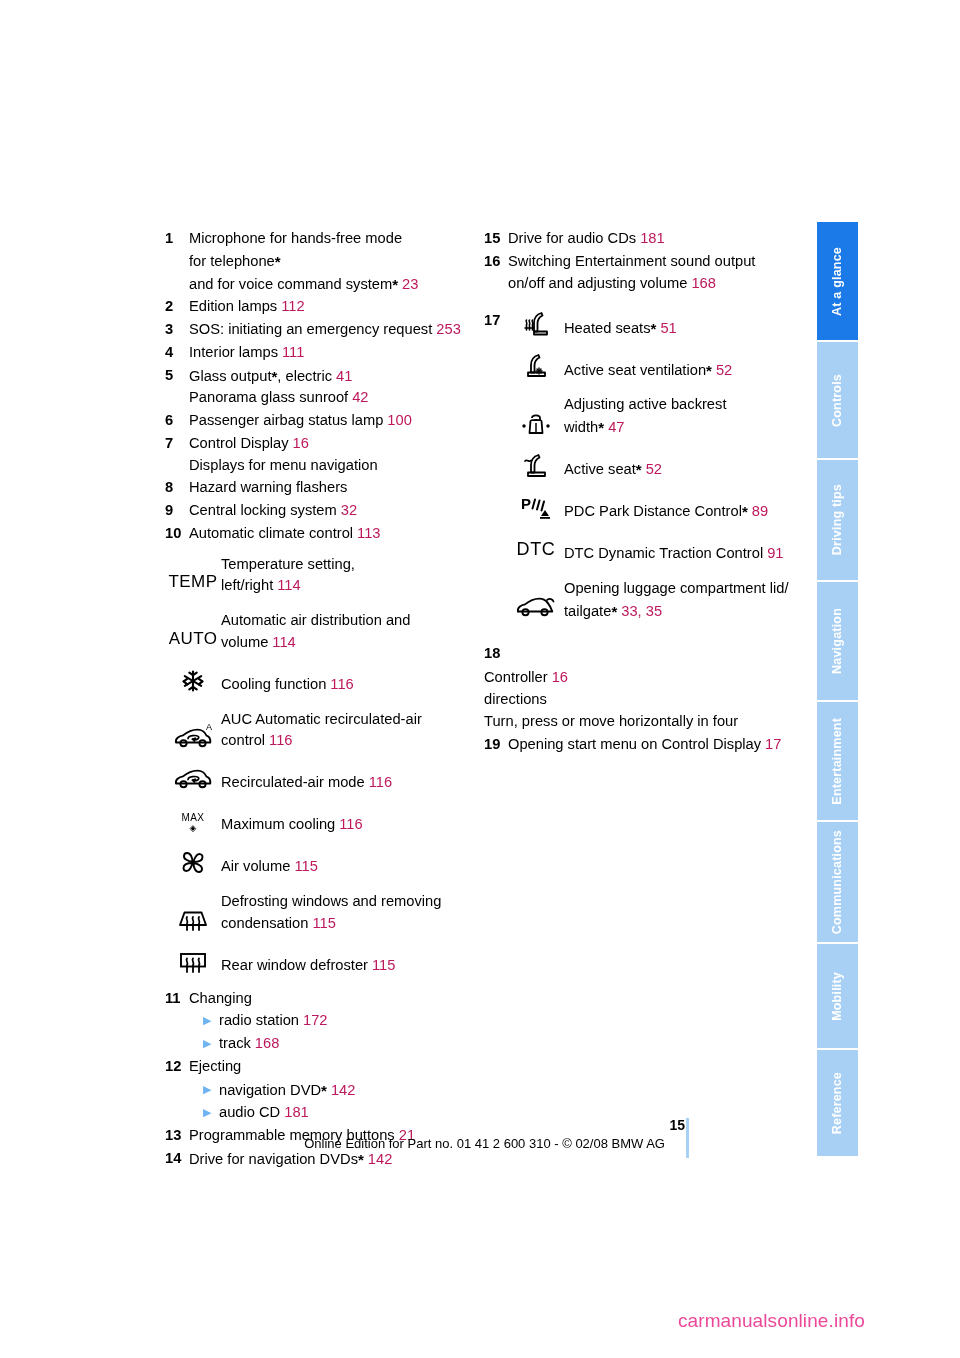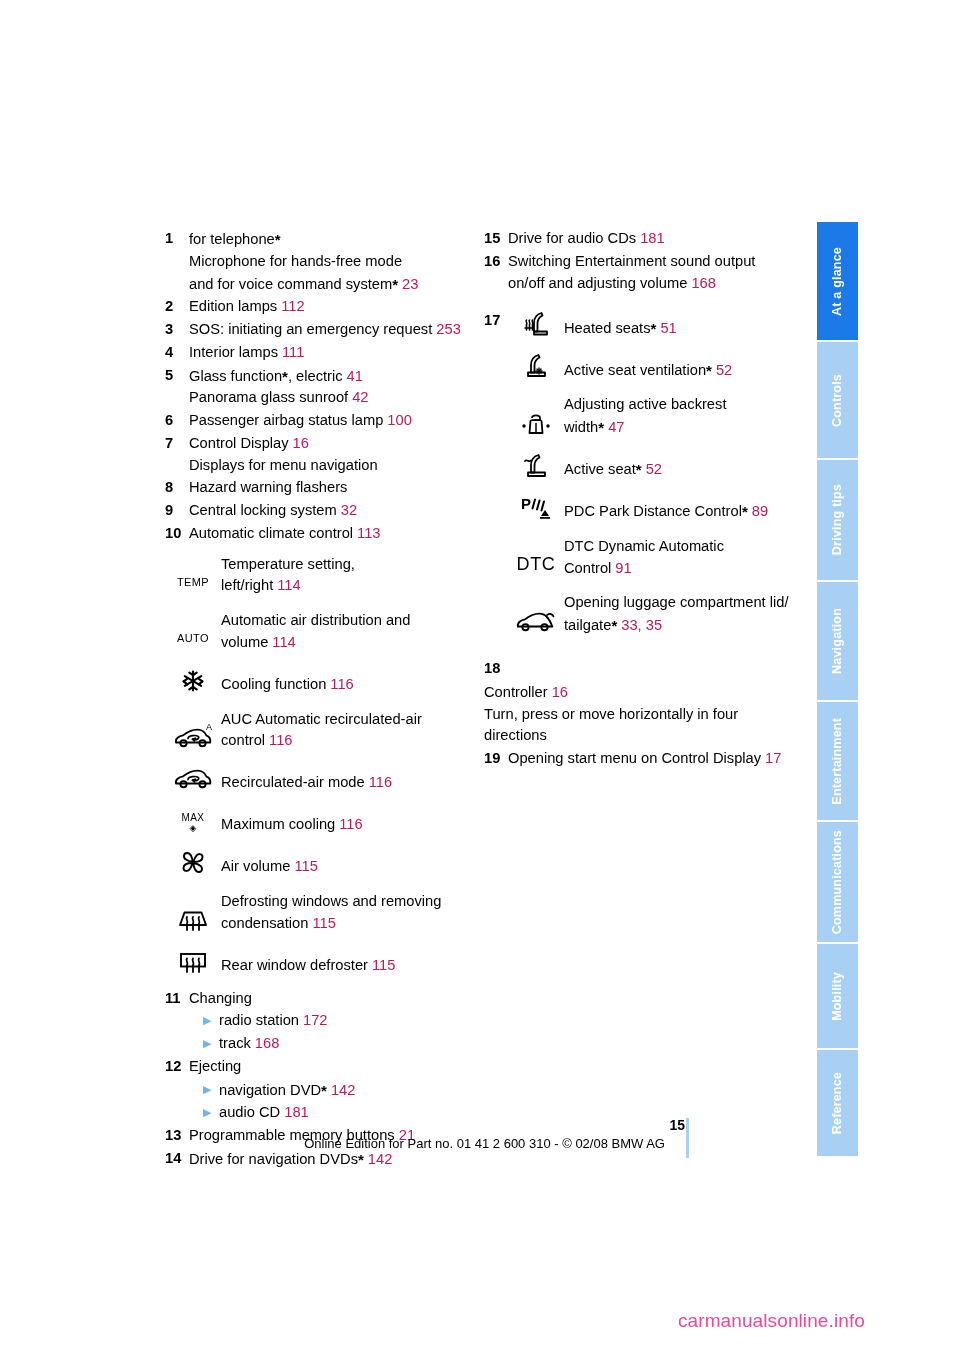--- a/index.html
+++ b/index.html
@@ -119,21 +119,21 @@
     flex: 0 0 56px;
     height: 30px;
     display: flex;
     align-items: center;
     justify-content: center;
     padding-top: 1px;
   }
   .icon-text { flex: 1 1 auto; padding-top: 2px; }
 
   .txt-icon {
-    font-size: 11px;
+    font-size: 17px;
     letter-spacing: 0.4px;
     font-family: "Liberation Sans", sans-serif;
   }
   .txt-icon.big {
     font-size: 18px;
     letter-spacing: 0.6px;
   }
   .maxicon { text-align: center; line-height: 1.0; }
   .maxicon .m { font-size: 10px; letter-spacing: 0.4px; }
   .maxicon .s { font-size: 9px; display: block; margin-top: 1px; }
@@ -186,22 +186,22 @@
 </head>
 <body>
 
 <div id="content">
 
   <div class="column" id="col-left">
 
     <div class="entry">
       <span class="entry-num">1</span>
       <span class="entry-body">
+        <span class="entry-line">Microphone for hands-free mode</span>
         <span class="entry-line"><span>for telephone</span><span class="star">*</span></span>
-        <span class="entry-line">Microphone for hands-free mode</span>
         <span class="entry-line"><span>and for voice command system</span><span class="star">*</span><span class="pg">23</span></span>
       </span>
     </div>
 
     <div class="entry">
       <span class="entry-num">2</span>
       <span class="entry-body">
         <span>Edition lamps</span><span class="pg">112</span>
       </span>
     </div>
@@ -216,21 +216,21 @@
     <div class="entry">
       <span class="entry-num">4</span>
       <span class="entry-body">
         <span>Interior lamps</span><span class="pg">111</span>
       </span>
     </div>
 
     <div class="entry">
       <span class="entry-num">5</span>
       <span class="entry-body">
-        <span class="entry-line"><span>Glass function</span><span class="star">*</span><span>, electric</span><span class="pg">41</span></span>
+        <span class="entry-line"><span>Glass output</span><span class="star">*</span><span>, electric</span><span class="pg">41</span></span>
         <span class="entry-line"><span>Panorama glass sunroof</span><span class="pg">42</span></span>
       </span>
     </div>
 
     <div class="entry">
       <span class="entry-num">6</span>
       <span class="entry-body">
         <span>Passenger airbag status lamp</span><span class="pg">100</span>
       </span>
     </div>
@@ -548,21 +548,21 @@
           <span class="icon-text">
             <span class="entry-line"><span>PDC Park Distance Control</span><span class="star">*</span><span class="pg">89</span></span>
           </span>
         </div>
 
         <div class="icon-row">
           <span class="icon-cell">
             <span class="txt-icon big">DTC</span>
           </span>
           <span class="icon-text">
-            <span class="entry-line"><span>DTC Dynamic Automatic Control</span><span class="pg">91</span></span>
+            <span class="entry-line"><span>DTC Dynamic Traction Control</span><span class="pg">91</span></span>
           </span>
         </div>
 
         <div class="icon-row">
           <span class="icon-cell">
             <svg width="44" height="24" viewBox="0 0 44 24">
               <path d="M4 16.5 C3 12.5 7 10 11 9.4 C15 6 20 3.6 25.5 3.6 C29 3.6 31.5 5.2 33.5 7.6" fill="none" stroke="#000" stroke-width="1.9" stroke-linejoin="round" stroke-linecap="round"></path>
               <path d="M33.5 7.6 C35.5 10 37 12 38.3 16.5 L4 16.5" fill="none" stroke="#000" stroke-width="1.9" stroke-linejoin="round" stroke-linecap="round"></path>
               <path d="M33 5 C36 3 38.5 4 39.5 6.5" fill="none" stroke="#000" stroke-width="1.8" stroke-linecap="round"></path>
               <circle cx="11.5" cy="17.2" r="3.1" fill="none" stroke="#000" stroke-width="1.9"></circle>
@@ -574,22 +574,22 @@
             <span class="entry-line"><span>tailgate</span><span class="star">*</span><span class="pg">33, 35</span></span>
           </span>
         </div>
       </span>
     </div>
 
     <div class="entry" style="margin-top:10px;flex-direction:column;">
       <span class="entry-num">18</span>
       <span class="entry-body">
         <span class="entry-line"><span>Controller</span><span class="pg">16</span></span>
+        <span class="entry-line">directions</span>
         <span class="entry-line">Turn, press or move horizontally in four</span>
-        <span class="entry-line">directions</span>
       </span>
     </div>
 
     <div class="entry">
       <span class="entry-num">19</span>
       <span class="entry-body">
         <span>Opening start menu on Control Display</span><span class="pg">17</span>
       </span>
     </div>
   </div>

